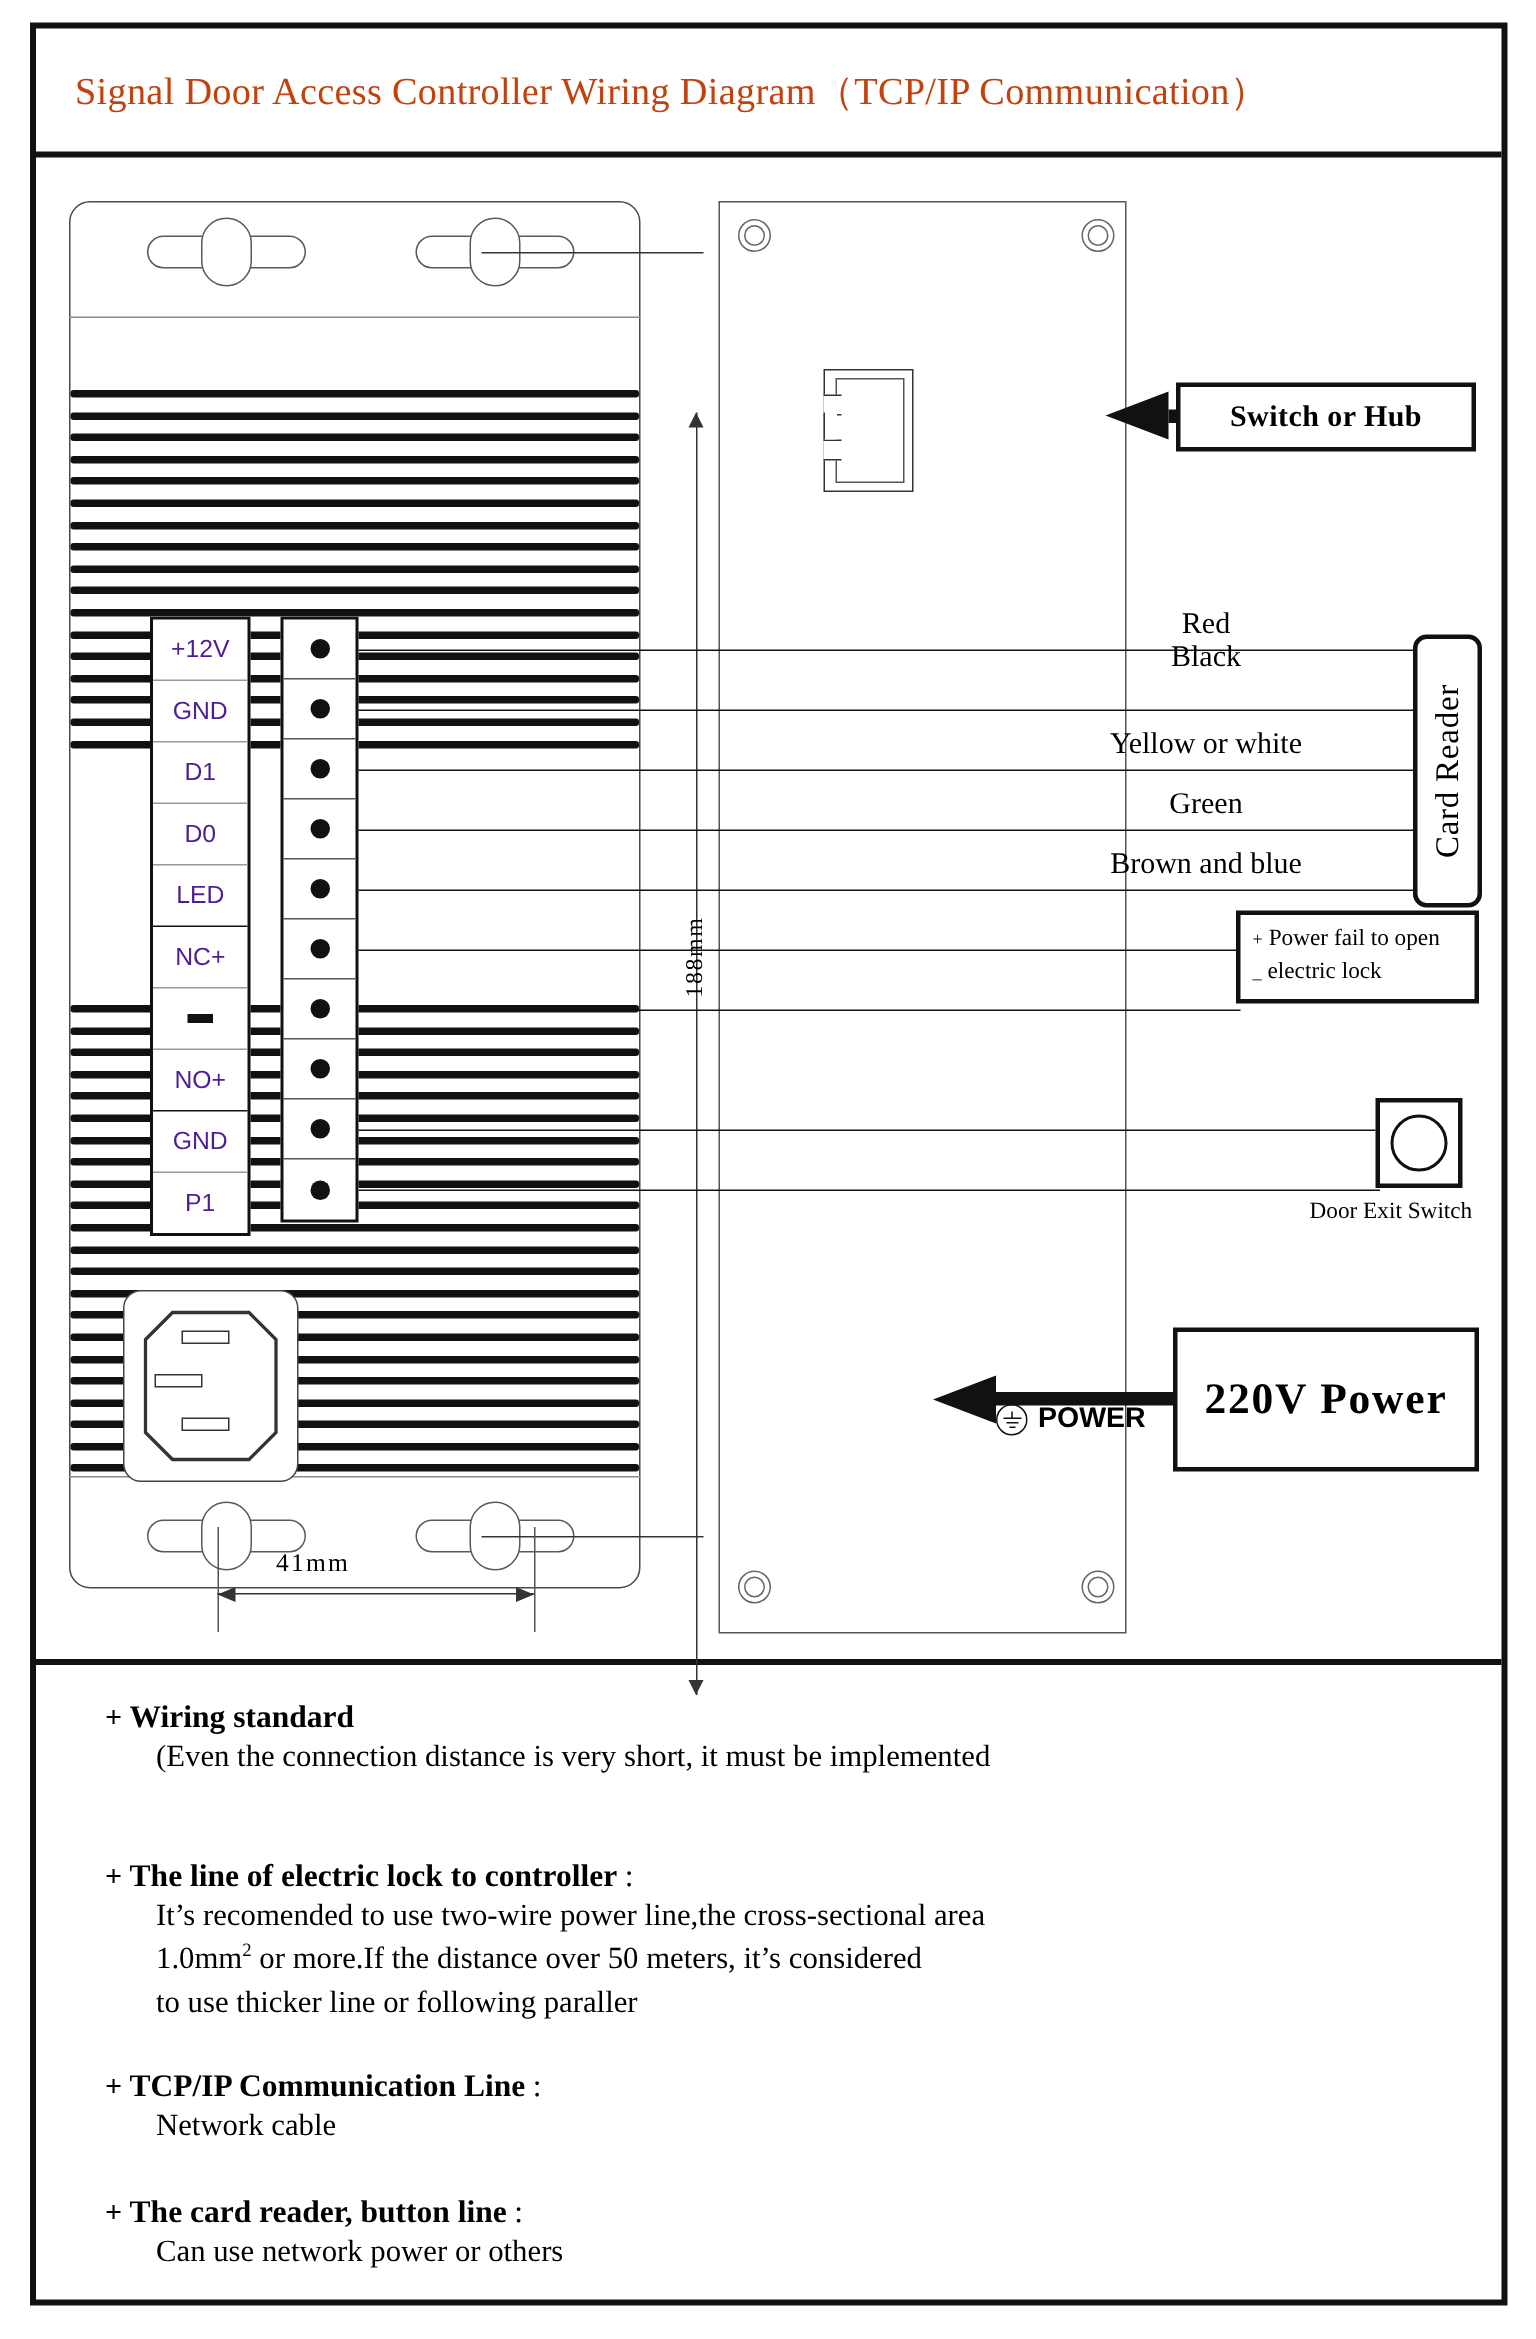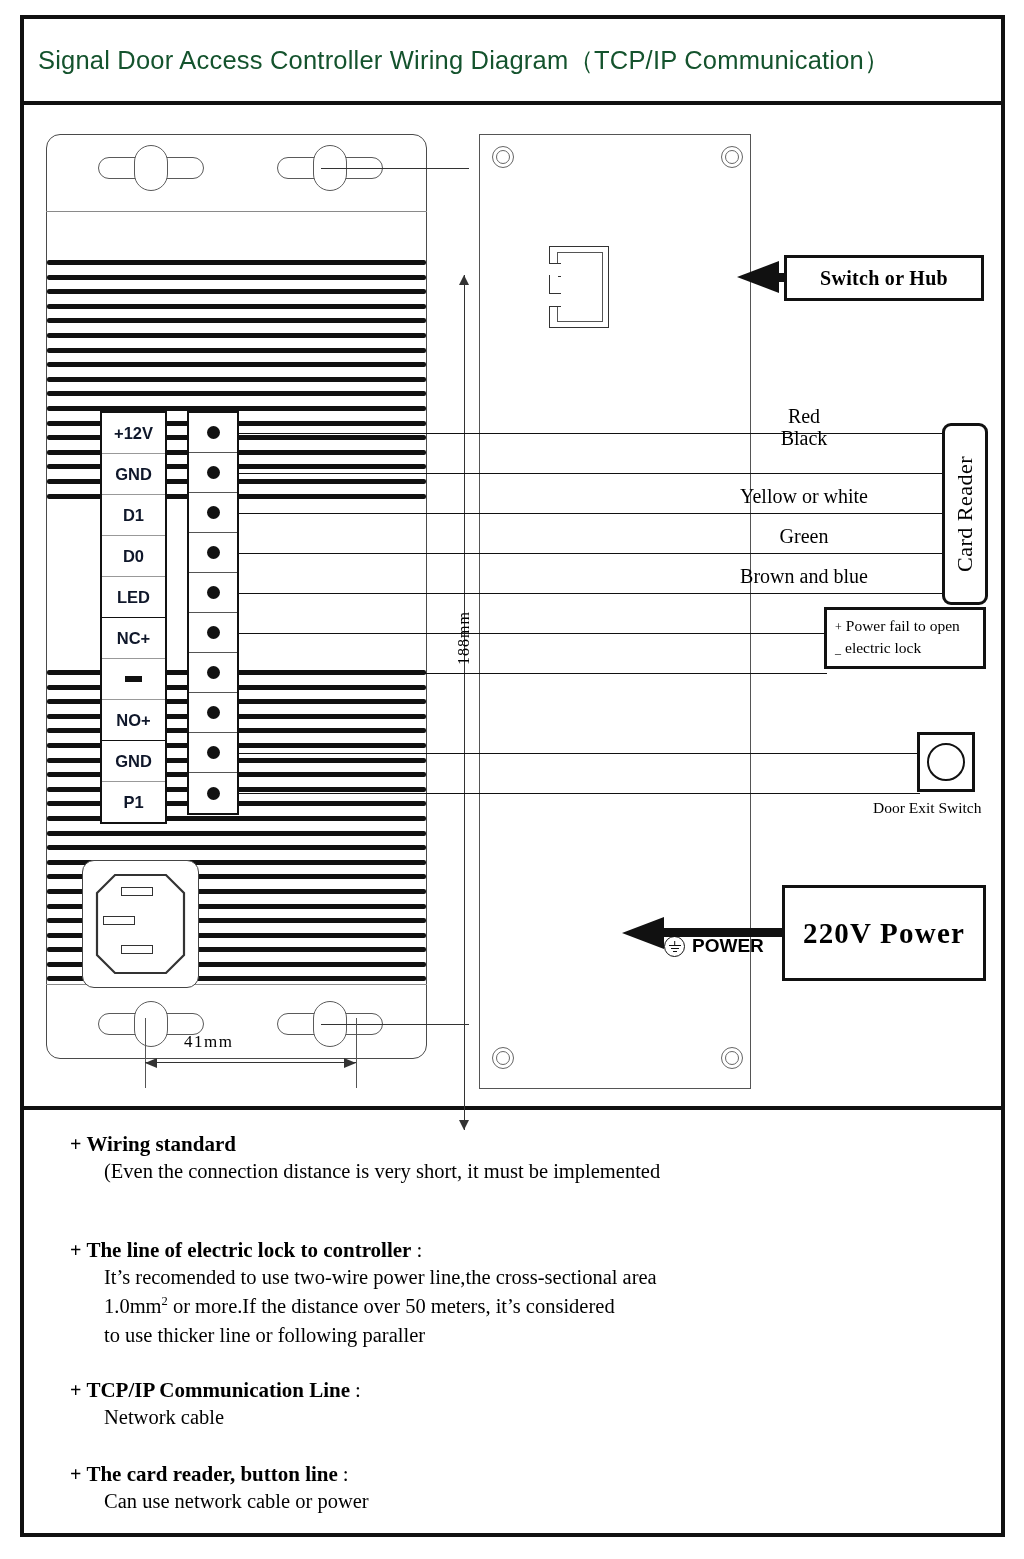--- a/index.html
+++ b/index.html
@@ -6,22 +6,22 @@
   body{width:1024px;height:1559px;position:relative;overflow:hidden;
        font-family:"Liberation Serif",serif;color:#000;}
 
   .frame{position:absolute;left:20px;top:15px;width:985px;height:1522px;
          border:4px solid #111;box-sizing:border-box;}
 
   
   .title-bar{position:absolute;left:24px;top:19px;width:977px;height:86px;
              border-bottom:4px solid #111;box-sizing:border-box;
              display:flex;align-items:center;}
-  .title-text{font-family:Liberation Sans, sans-serif;font-size:25.5px;
-              letter-spacing:.2px;padding-left:14px;white-space:nowrap;color:#14532d;}
+  .title-text{font-family:Liberation Serif, serif;font-size:25.5px;
+              letter-spacing:.2px;padding-left:26px;white-space:nowrap;color:#c2410c;}
 
   
   .diagram{position:absolute;left:24px;top:105px;width:977px;height:1005px;
            border-bottom:4px solid #111;box-sizing:border-box;}
 
   
   .psu{position:absolute;left:22px;top:29px;width:381px;height:925px;
        border:1.4px solid #4a4a4a;border-radius:14px;box-sizing:border-box;background:#fff;}
   .psu-div{position:absolute;left:22px;width:381px;height:0;border-top:1.1px solid #8a8a8a;}
   .psu-div.top{top:106px;}
@@ -74,21 +74,21 @@
         border-top:1.6px solid #333;border-bottom:1.6px solid #333;border-left:none;}
   .rj45 .n1{top:16px;height:12px;}
   .rj45 .n2{top:46px;height:12px;}
   .rj45 .tab{position:absolute;left:-1px;top:28px;width:8px;height:18px;background:#fff;
         border-left:1.6px solid #333;}
 
   
   .lblcol{position:absolute;left:76px;top:306px;width:67px;
           border:2px solid #111;box-sizing:border-box;background:#fff;}
   .lblcol .cell{height:40px;display:flex;align-items:center;justify-content:center;
-          font-family:"Liberation Sans",sans-serif;font-weight:bold;font-size:16.5px;color:#0f172a;}
+          font-family:"Liberation Sans",sans-serif;font-weight:normal;font-size:16.5px;color:#4c1d95;}
   .lblcol .sep{border-top:1.6px solid #111;}
   .lblcol .thin{border-top:1px solid #999;}
   .dash{display:inline-block;width:17px;height:6px;background:#111;}
 
   .pincol{position:absolute;left:163px;top:306px;width:52px;
           border:2px solid #111;box-sizing:border-box;background:#fff;}
   .pincol .pcell{height:40px;display:flex;align-items:center;justify-content:center;
           border-bottom:1.2px solid #555;box-sizing:border-box;}
   .pincol .pcell:last-child{border-bottom:none;}
   .dot{width:13px;height:13px;border-radius:50%;background:#111;}
@@ -408,15 +408,15 @@
         <span class="norm">:</span>
       </div>
       <div class="ln">Network cable</div>
     </div>
     <div class="note" style="top: 352px;">
       <div class="hd">
         <span class="plus">+</span>
         <span>The card reader, button line</span>
         <span class="norm">:</span>
       </div>
-      <div class="ln">Can use network cable or power</div>
+      <div class="ln">Can use network power or others</div>
     </div>
   </div>
 
 </body></html>

